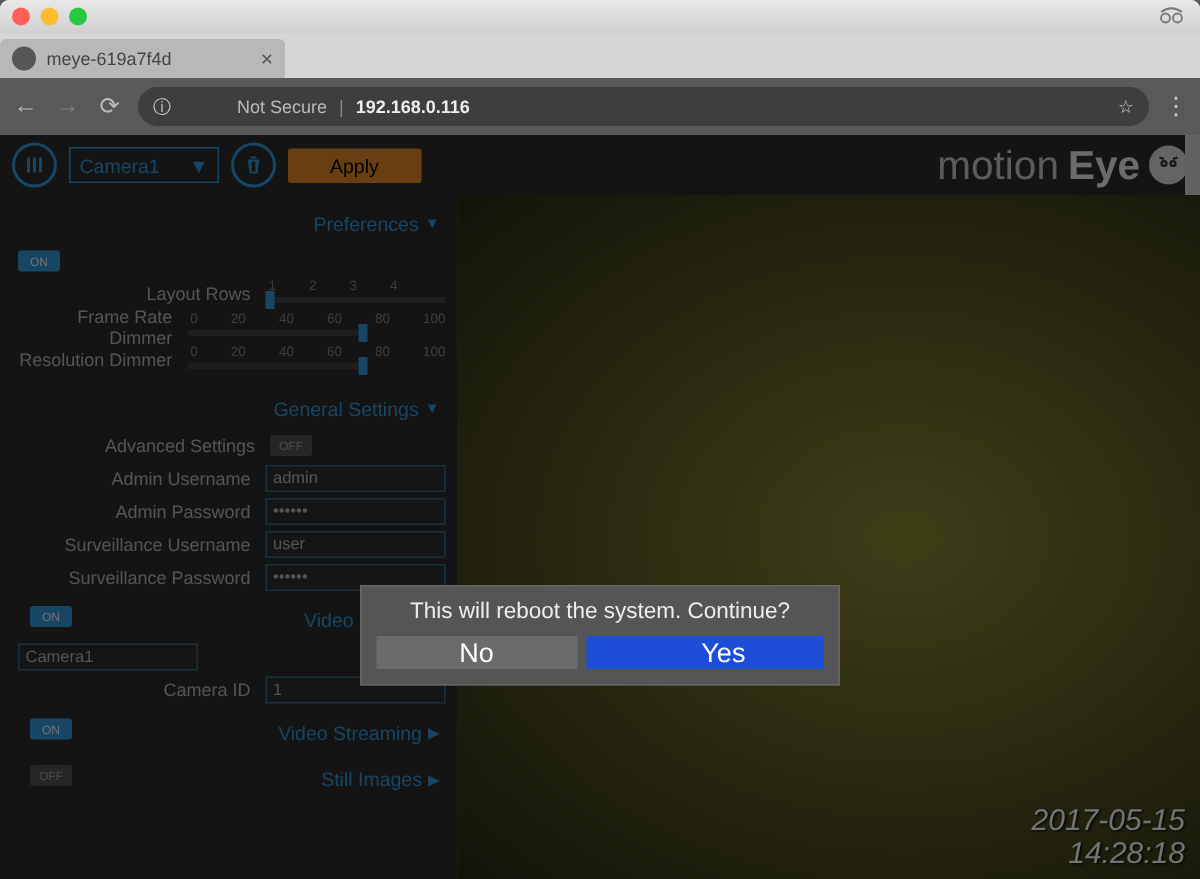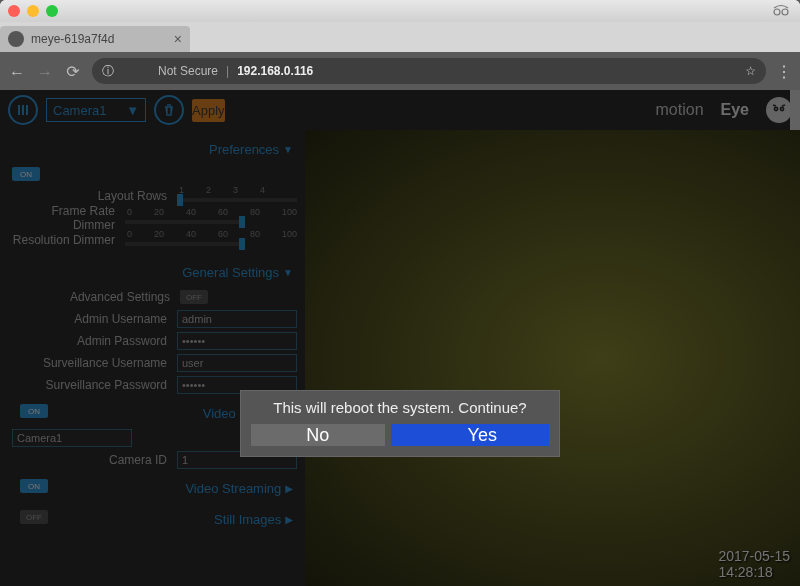--- a/index.html
+++ b/index.html
@@ -20,22 +20,22 @@
     .url { color:#eee;font-weight:bold; }
     .star { color:#ccc; margin-left:auto; }
     .dots { color:#ccc; font-size:16px; }
     .viewport { flex:1; background:#2e2e2e; position:relative; overflow:hidden; }
     .vp-scroll { position:absolute; right:0; top:0; width:10px; height:100%; background:#d9d9d9; }
 
     .app-top { height:40px; display:flex; align-items:center; padding:0 8px; gap:8px; }
     .circ-btn { width:30px;height:30px;border:2px solid #3399dd;border-radius:50%;display:flex;align-items:center;justify-content:center;color:#3399dd;font-size:14px; }
     .camsel { flex:0 0 100px; height:24px; border:1px solid #3399dd; background:transparent; color:#3399dd; font-size:13px; display:flex; align-items:center; padding:0 6px; }
     .camsel .chev{margin-left:auto;color:#3399dd;}
-    .apply-btn { background:#e98a2b;color:#404040;border:none;padding:4px 0;font-size:13px;border-radius:2px;text-align:right; }
-    .brand { margin-left:auto; display:flex; align-items:center; gap:17px; color:#ccc; font-size:16px;justify-content:space-between; }
+    .apply-btn { background:#e98a2b;color:#000000;border:none;padding:4px 28px;font-size:13px;border-radius:2px;text-align:right; }
+    .brand { margin-left:auto; display:flex; align-items:center; gap:6px; color:#ccc; font-size:27px;justify-content:space-between; }
     .brand b{font-weight:700;color:#eee;}
     .owl { width:26px;height:26px;border-radius:50%;background:#ddd;display:inline-flex;align-items:center;justify-content:center;font-size:14px;color:#333; }
 
     .body { display:flex; height:calc(100% - 40px); }
     .side { width:305px; padding:6px 8px 0 12px; font-size:12px; color:#bbb; }
     .sect-title { color:#3399dd; text-align:right; padding:6px 4px; font-size:13px; display:flex; justify-content:flex-end; align-items:center; gap:4px; }
     .sect-title .tri{color:#3399dd;font-size:10px;}
     .row { display:flex; align-items:center; height:22px; }
     .row-lab { width:168px; text-align:right; padding-right:10px; color:#bbb; }
     .row-ctl { flex:1; }
@@ -43,21 +43,21 @@
     .toggle-off{background:#555;color:#aaa;}
     .ticks { display:flex; gap:22px; font-size:9px; color:#888; padding-left:2px; }
     .slider { width:120px; height:4px; background:#444; position:relative; margin:3px 0 6px 0; }
     .slider .knob { position:absolute; top:-4px; width:6px; height:12px; background:#3399dd; }
     .inp { width:120px; height:18px; background:#2f2f2f; border:1px solid #3a6d8a; color:#bbb; font-size:11px; padding:0 4px; }
     .sect-hr { height:8px; }
     .mini-toggle-row { display:flex; align-items:center; padding-left:8px; gap:6px; }
 
     .videopane { flex:1; background:#6a6a2a; position:relative; }
     .vignette { position:absolute; inset:0; background:radial-gradient(ellipse at 60% 50%, rgba(160,160,60,0.6), rgba(40,40,20,0.95)); }
-    .tstamp { position:absolute; right:10px; bottom:6px; font-family:monospace; color:#fff; font-size:14px; line-height:1.1; text-shadow:1px 1px 2px #000; }
+    .tstamp { position:absolute; right:10px; bottom:6px; font-family:monospace; color:#fff; font-size:20px; text-align:right; line-height:1.1; text-shadow:1px 1px 2px #000;font-style:italic; }
 
     .dimmer { position:absolute; inset:0; background:rgba(0,0,0,0.55); }
     .modal { position:absolute; left:50%; top:300px; transform:translateX(-50%); width:320px; background:#555; padding:8px 10px 10px 10px; color:#eee; text-align:center; border:1px solid #666; }
     .modal-msg { font-size:15px; margin-bottom:8px; }
     .modal-btns { display:flex; gap:6px; }
     .mbtn { flex:1; height:22px; font-size:18px; border:none; color:#fff; }
     .mbtn-no { background:#6b6b6b; }
     .mbtn-yes { background:#1d4ed8;padding-left:25px; }
   </style>
 </head>

